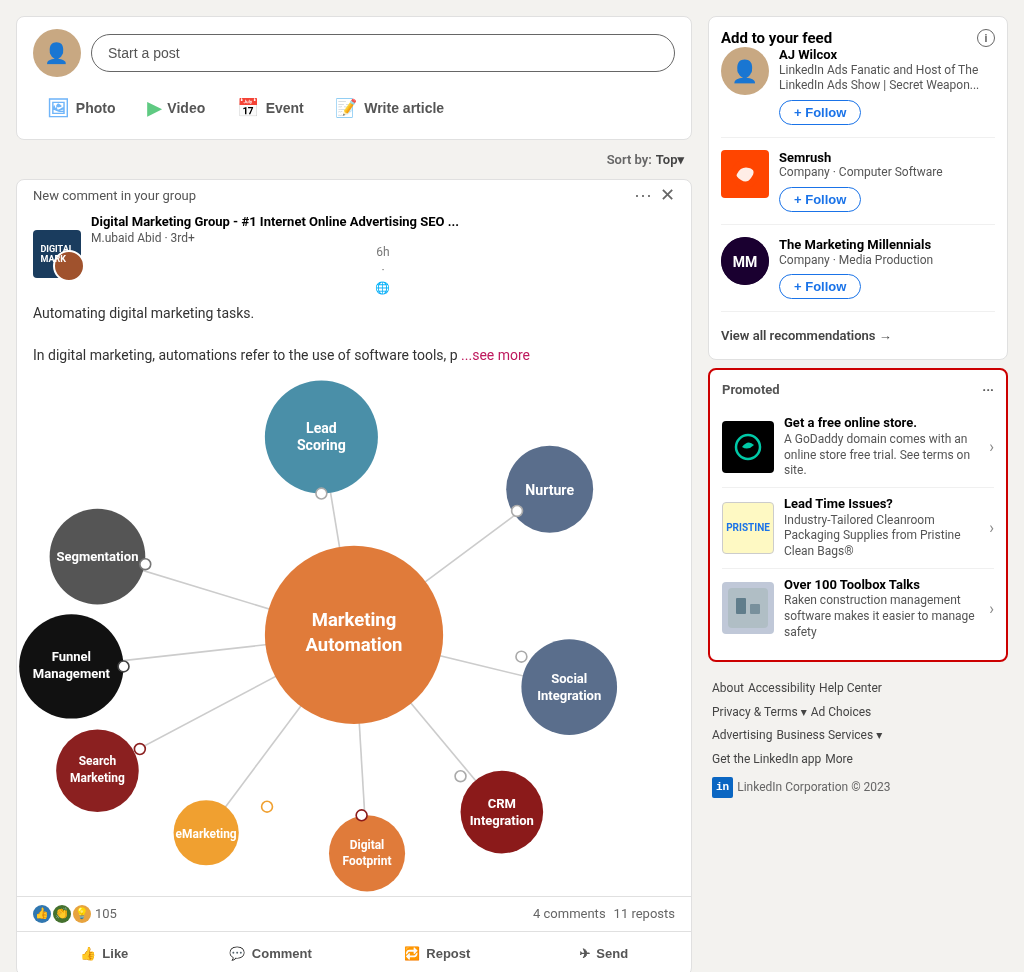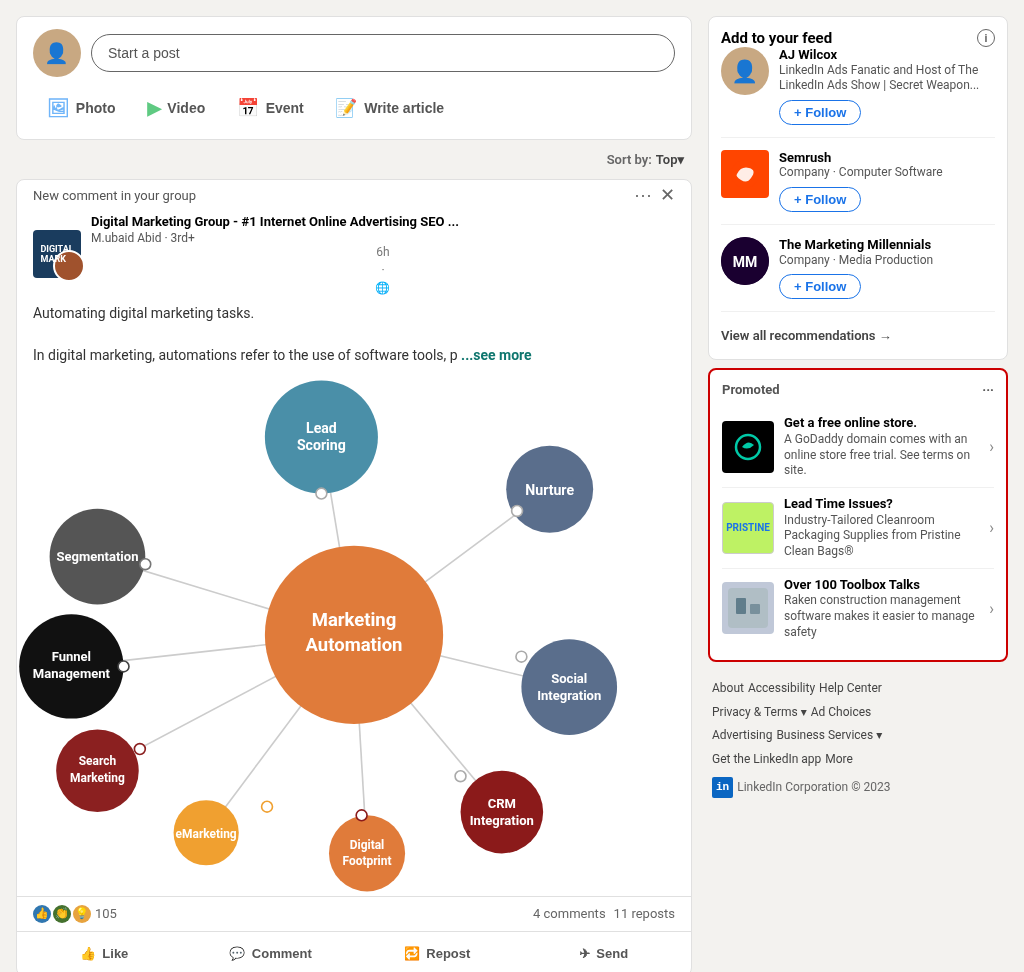--- a/index.html
+++ b/index.html
@@ -184,21 +184,21 @@
     .post-body {
       padding: 0 16px 8px;
       font-size: 14px;
       color: #333;
       line-height: 1.5;
     }
     .see-more {
       color: #555;
       font-size: 14px;
     }
-    .see-more a { color: #0f766e; text-decoration: none; font-weight: 700; text-align: center; }
+    .see-more a { color: #be185d; text-decoration: none; font-weight: 400; text-align: center; }
 
     
     .diagram-container {
       width: 100%;
       background: #fff;
       position: relative;
     }
 
     .post-stats {
       display: flex;
@@ -353,21 +353,21 @@
       width: 52px;
       height: 52px;
       border-radius: 4px;
       flex-shrink: 0;
       display: flex;
       align-items: center;
       justify-content: center;
       font-size: 22px;
     }
     .promoted-img-godaddy { background: #000; color: #00c9a7; }
-    .promoted-img-pristine { background: #bef264; border: 1px solid #ccc; font-size: 10px; color: #1a73e8; font-weight: 700; }
+    .promoted-img-pristine { background: #fef9c3; border: 1px solid #ccc; font-size: 10px; color: #1a73e8; font-weight: 700; }
     .promoted-img-raken { background: #c0c8d8; }
     .promoted-text { flex: 1; }
     .promoted-item-title { font-size: 13px; font-weight: 700; color: #000; line-height: 1.3; }
     .promoted-item-desc { font-size: 12px; color: #555; line-height: 1.3; }
     .promoted-chevron { color: #888; font-size: 16px; }
 
     
     .footer {
       font-size: 12px;
       color: #666;

